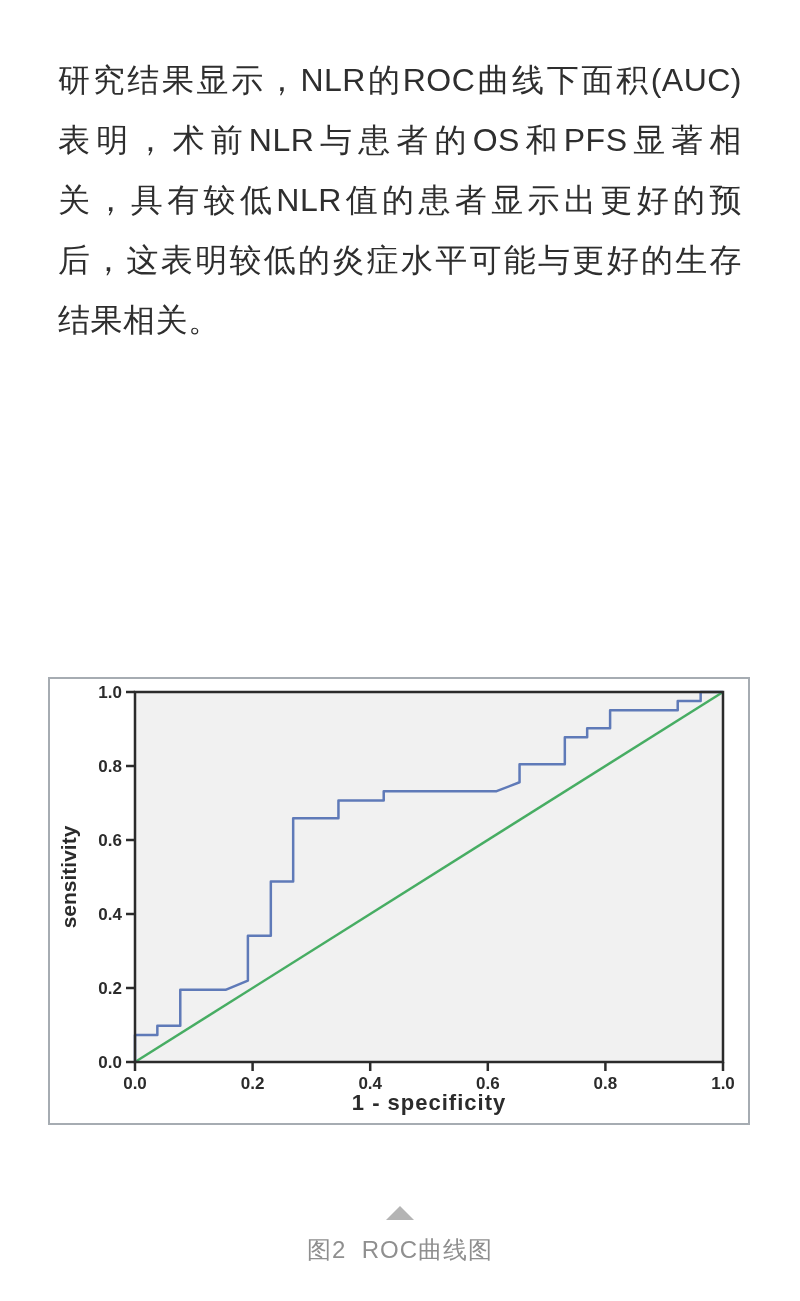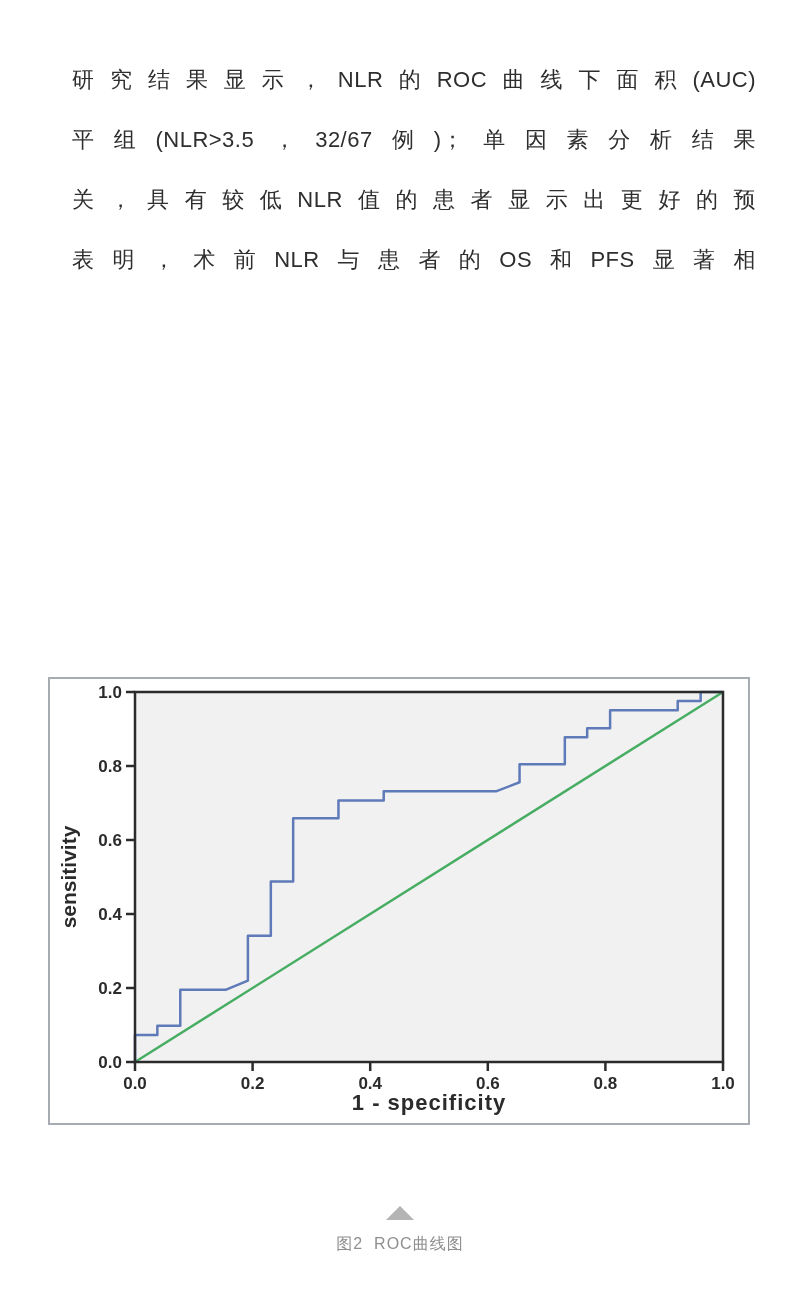--- a/index.html
+++ b/index.html
@@ -1,48 +1,49 @@
 <!DOCTYPE html>
 <html><head>
 <meta charset="utf-8">
 <style>
   html,body{margin:0;padding:0;background:#ffffff;}
   body{width:800px;height:1301px;font-family:"Liberation Sans","DejaVu Sans",sans-serif;}
   .page{position:relative;width:800px;height:1301px;overflow:hidden;background:#ffffff;}
 
   
-  .body-text{position:absolute;left:72px;top:50px;width:684px;color:#2e2e2e;
-             font-size:22px;line-height:60px;font-weight:400;}
+  .body-text{position:absolute;left:58px;top:50px;width:684px;color:#2e2e2e;
+             font-size:32px;line-height:60px;font-weight:400;}
   .body-text .line{text-align:justify;text-align-last:justify;letter-spacing:0.5px;}
   .body-text .line.last{text-align-last:left;}
 
   
   .figure-box{position:absolute;left:48px;top:677px;width:702px;height:448px;margin:0;
               border:2px solid #a6acb2;box-sizing:border-box;background:#ffffff;}
   .figure-box svg{position:absolute;left:0;top:0;width:698px;height:444px;display:block;}
 
   
   .collapse-wrap{position:absolute;left:0;top:1206px;width:800px;display:flex;justify-content:center;}
   .triangle{width:0;height:0;border-left:14px solid transparent;border-right:14px solid transparent;
             border-bottom:14px solid #b4b4b4;cursor:pointer;}
 
   
   .caption{position:absolute;left:0;top:1234px;width:800px;text-align:center;color:#8f8f8f;
-           font-size:16px;letter-spacing:1px;white-space:pre;}
+           font-size:24px;letter-spacing:1px;white-space:pre;}
 </style>
 </head>
 <body>
 
 <div class="page">
 
   <div class="body-text" id="paragraph">
       <div class="line">研究结果显示，NLR的ROC曲线下面积(AUC)</div>
-      <div class="line">平组(NLR&gt;3.5，32/67例)；单因素分析结果</div>
+      <div class="line">表明，术前NLR与患者的OS和PFS显著相</div>
       <div class="line">关，具有较低NLR值的患者显示出更好的预</div>
-      <div class="line">表明，术前NLR与患者的OS和PFS显著相</div>
+      <div class="line">后，这表明较低的炎症水平可能与更好的生存</div>
+      <div class="line last">结果相关。</div>
     </div>
 
   <figure class="figure-box">
     <svg id="roc-svg" viewBox="0 0 698 444">
         <rect x="85" y="13" width="588" height="370" fill="#f1f1f1"></rect>
         <polyline points="85,383 673,13" fill="none" stroke="#47ad63" stroke-width="2.5"></polyline>
         <polyline points="85,383 85,355.99 107.344,355.99 107.344,346.74 130.276,346.74 130.276,310.85 175.552,310.85 197.89600000000002,301.6 197.89600000000002,256.83 220.828,256.83 220.828,202.44 243.172,202.44 243.172,139.17 288.448,139.17 288.448,121.41000000000003 333.724,121.41000000000003 333.724,112.16000000000003 446.62,112.16000000000003 469.552,103.27999999999997 469.552,85.14999999999998 514.828,85.14999999999998 514.828,58.139999999999986 537.172,58.139999999999986 537.172,49.25999999999999 560.104,49.25999999999999 560.104,31.129999999999995 627.724,31.129999999999995 627.724,21.879999999999995 650.656,21.879999999999995 650.656,13 673,13" fill="none" stroke="#5f7ab8" stroke-width="2.5" stroke-linejoin="round"></polyline>
         <rect x="85" y="13" width="588" height="370" fill="none" stroke="#2b2b2b" stroke-width="2.5"></rect>
         <line x1="85" y1="383" x2="85" y2="392" stroke="#2b2b2b" stroke-width="2.5"></line>
         <text x="85" y="410" text-anchor="middle" font-size="17" font-weight="bold" fill="#2b2b2b">0.0</text>

